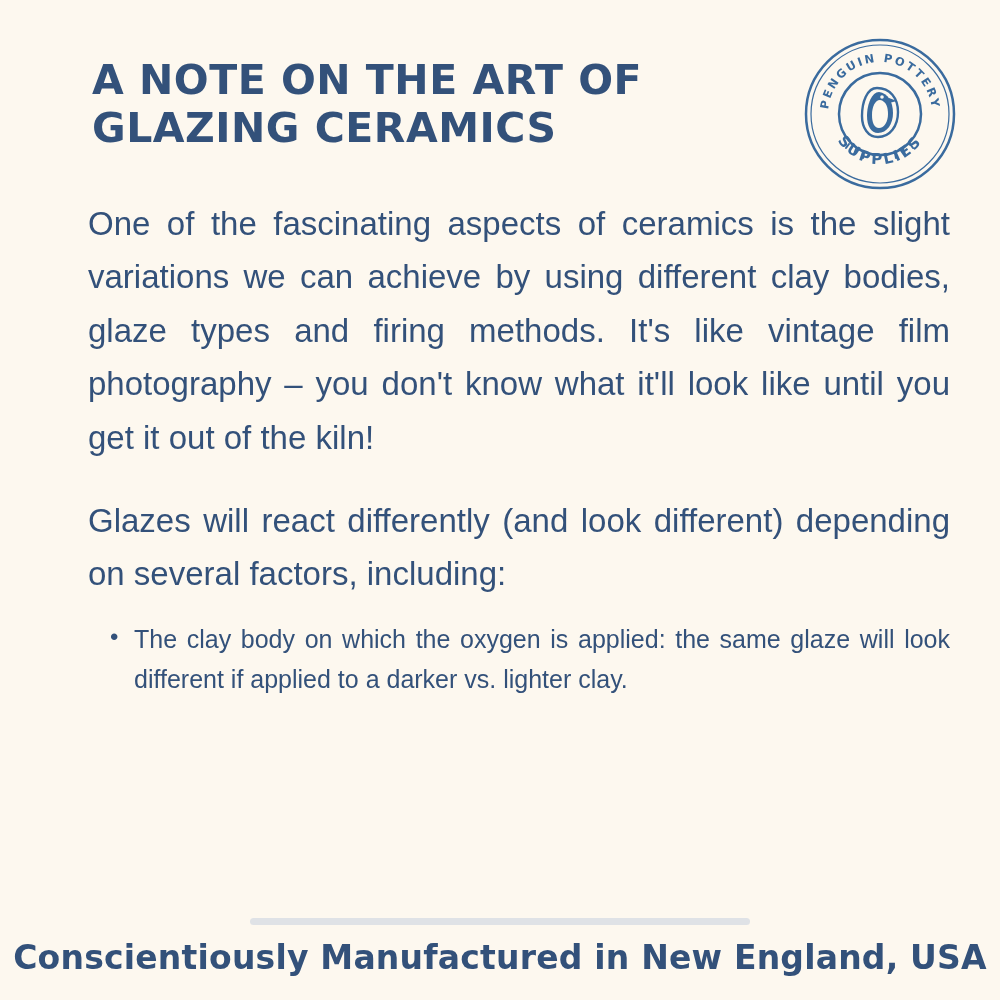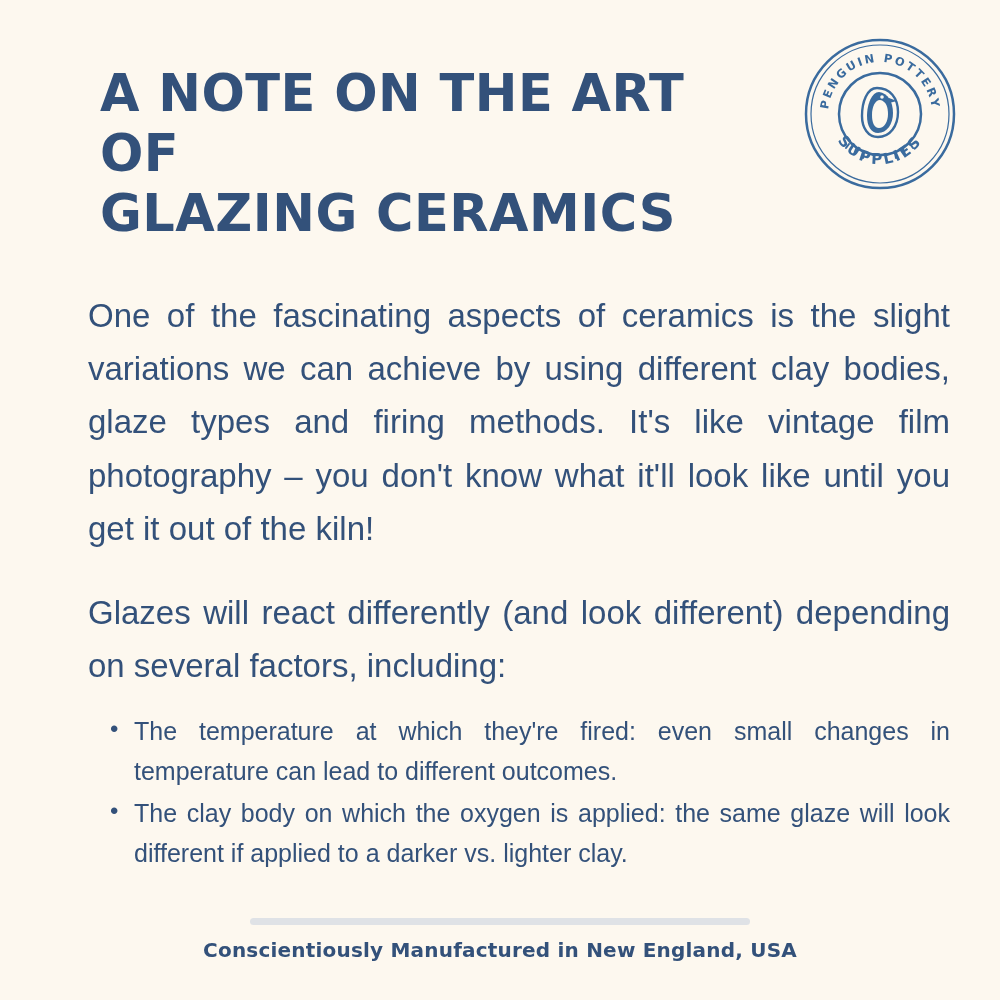--- a/index.html
+++ b/index.html
@@ -26,26 +26,26 @@
   .logo {
     position: absolute;
     top: 36px;
     right: 42px;
     width: 156px;
     height: 156px;
   }
 
   
   .title {
-    margin: 12px;
+    margin: 4px;
     padding: 0;
     max-width: 640px;
     font-family: "DejaVu Sans", sans-serif;
     font-weight: 700;
-    font-size: 51px;
+    font-size: 41px;
     line-height: 1.18;
     letter-spacing: 0.5px;
     color: #33517a;
     text-transform: uppercase;
   }
   .title .line {
     display: block;
   }
 
   
@@ -103,21 +103,21 @@
     border-radius: 4px;
   }
   .footer {
     position: absolute;
     left: 0;
     right: 0;
     top: 938px;
     text-align: center;
     font-family: "DejaVu Sans", sans-serif;
     font-weight: 700;
-    font-size: 20px;
+    font-size: 33px;
     letter-spacing: 0.2px;
     color: #33517a;
   }
 </style>
 </head>
 <body>
 
 <div class="page">
 
   <div class="logo">
@@ -159,21 +159,20 @@
     <span class="line">A NOTE ON THE ART OF</span>
     <span class="line">GLAZING CERAMICS</span>
   </h1>
 
   <div class="body-block">
     <p class="para justify">One of the fascinating aspects of ceramics is the slight variations we can achieve by using different clay bodies, glaze types and firing methods.  It's like vintage film photography – you don't know what it'll look like until you get it out of the kiln!</p>
 
     <p class="para justify tight-bottom">Glazes will react differently (and look different) depending on several factors, including:</p>
 
     <ul class="bullets">
-      <li>The temperature at which they're fired: even small changes in temperature can lead to different outcomes.</li>
       <li>The clay body on which the oxygen is applied: the same glaze will look different if applied to a darker vs. lighter clay.</li>
     </ul>
 
   </div>
 
   <div class="divider"></div>
   <div class="footer">Conscientiously Manufactured in New England, USA</div>
 
 </div>
 

